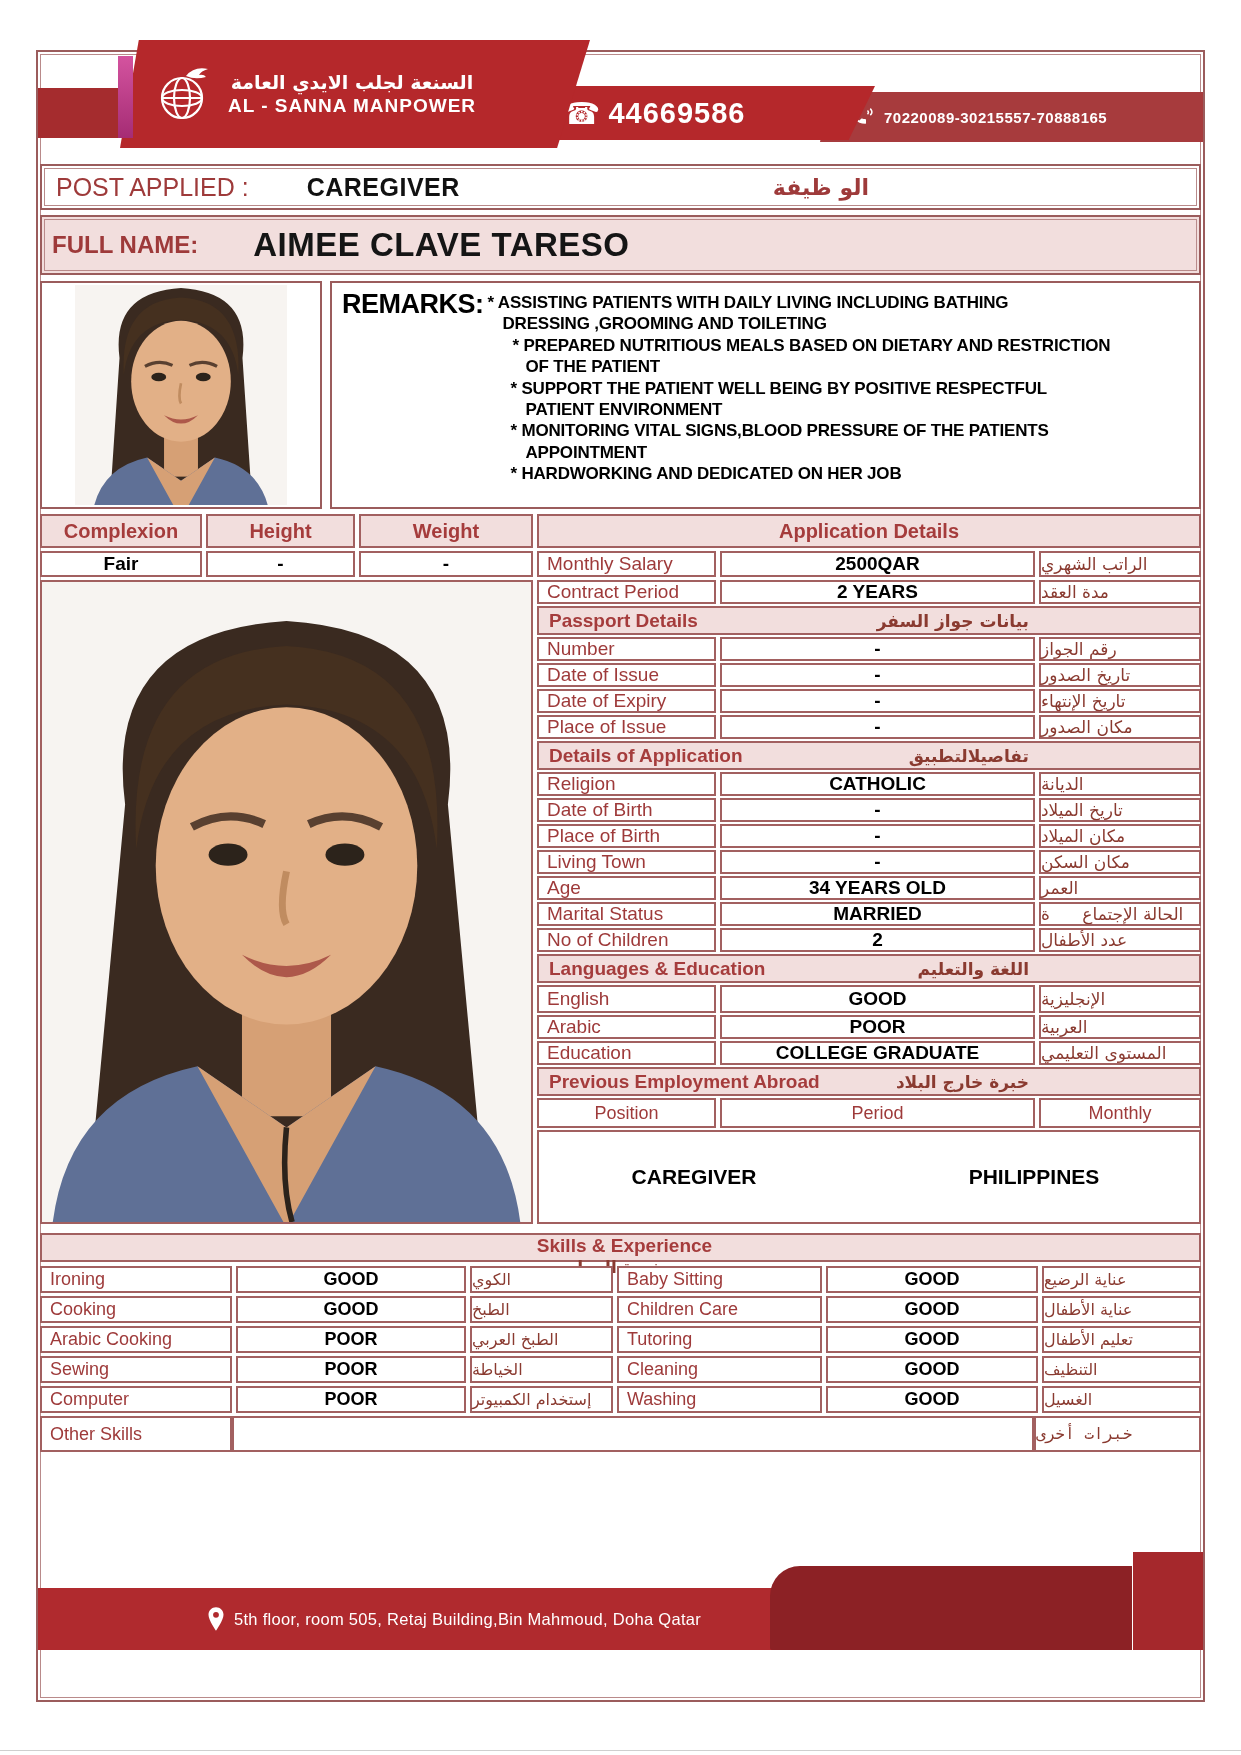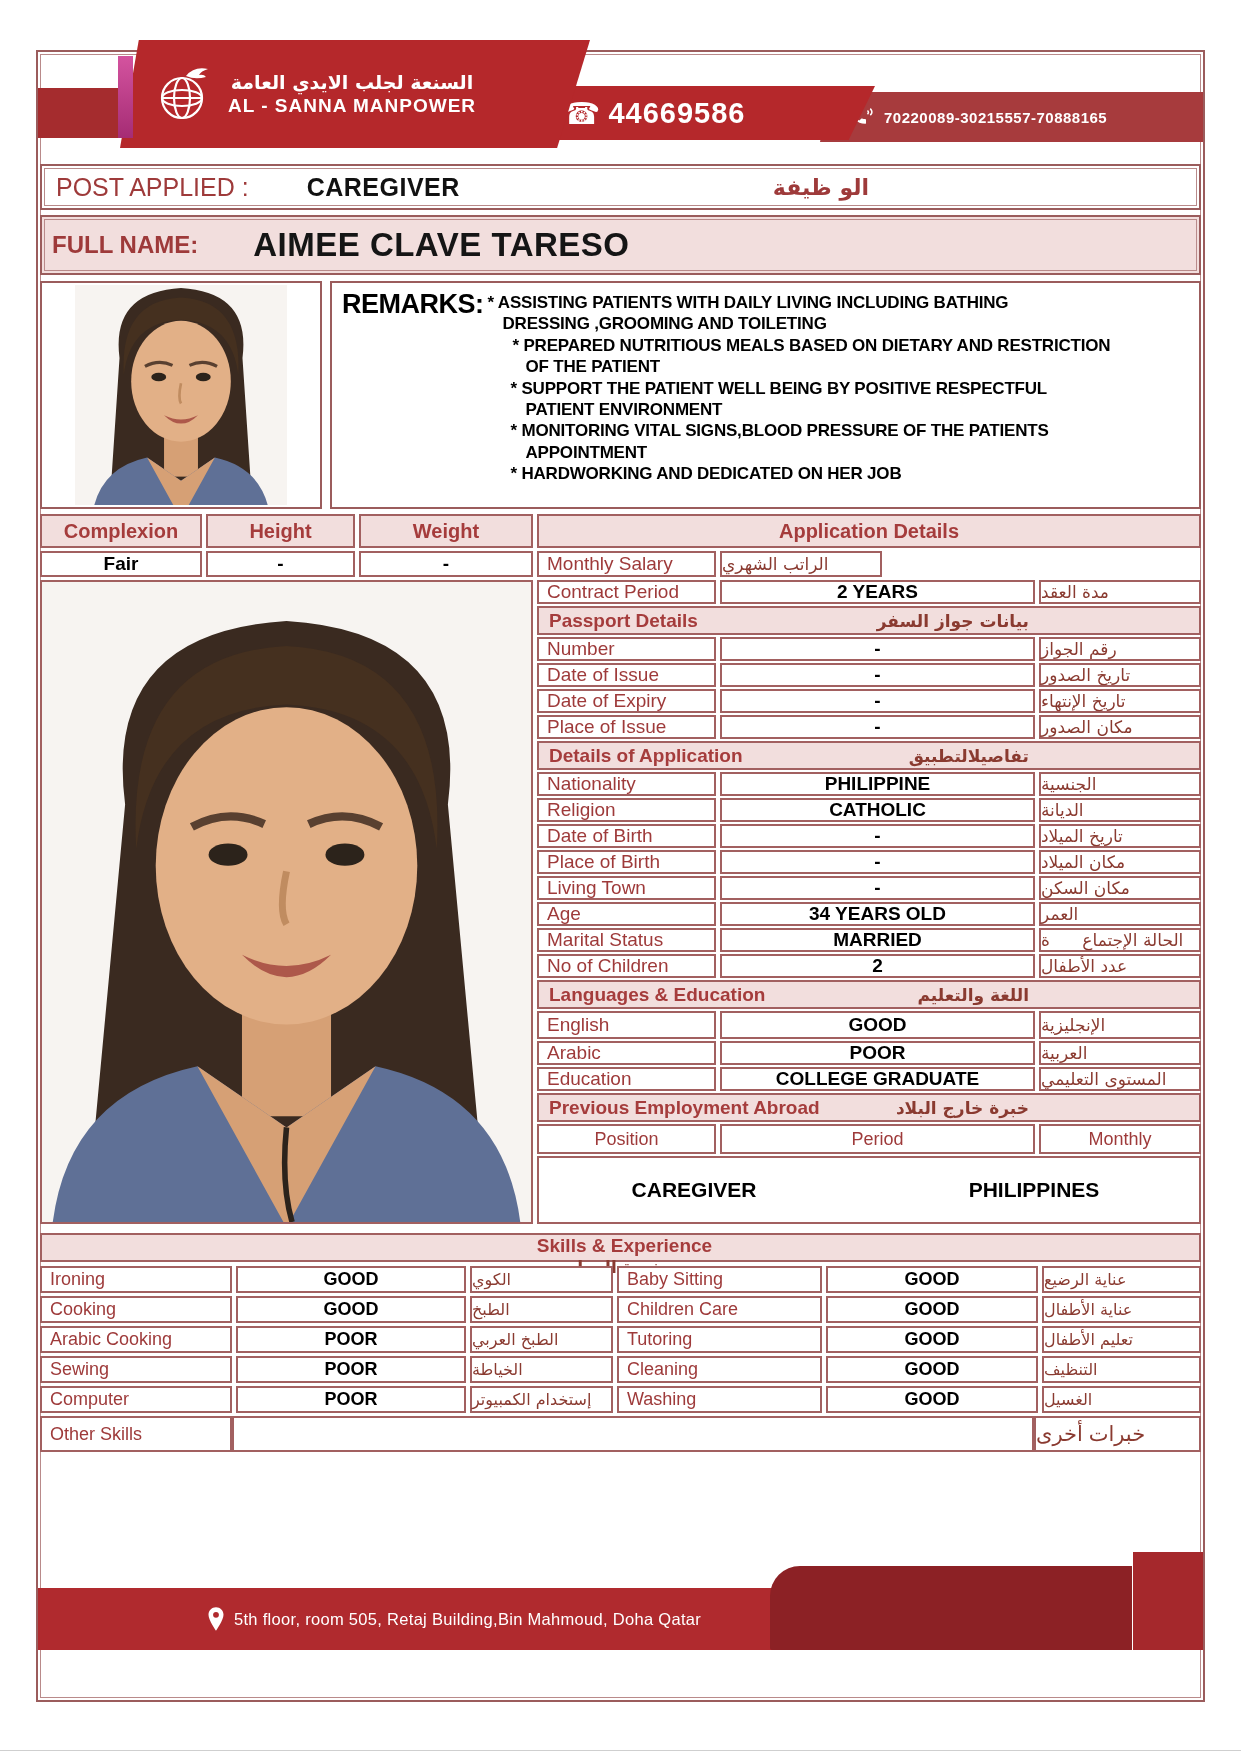--- a/index.html
+++ b/index.html
@@ -110,22 +110,22 @@
   .sk2{width:230px;justify-content:center;color:#000;font-size:18px;font-weight:bold;}
   .sk3{width:143px;justify-content:flex-end;padding-right:6px;color:var(--arred);font-size:16px;
     font-family:"DejaVu Sans",sans-serif;direction:rtl;}
   .sk4{width:205px;color:var(--dkred);font-size:18px;padding-left:8px;}
   .sk5{width:212px;justify-content:center;color:#000;font-size:18px;font-weight:bold;}
   .sk6{flex:1;justify-content:flex-end;padding-right:6px;color:var(--arred);font-size:16px;
     font-family:"DejaVu Sans",sans-serif;direction:rtl;}
   .other-row{display:flex;height:36px;}
   .ow1{width:192px;color:var(--dkred);font-size:18px;padding-left:8px;}
   .ow2{width:802px;}
-  .ow3{flex:1;justify-content:flex-end;padding-right:6px;color:var(--arred);font-size:21px;
-    font-family:Liberation Sans, sans-serif;direction:rtl;}
+  .ow3{flex:1;justify-content:flex-end;padding-right:6px;color:var(--arred);font-size:16px;
+    font-family:Liberation Mono, monospace;direction:rtl;}
 
   
   .footer-band{position:absolute;left:38px;top:1588px;width:1072px;height:62px;background:#b02a2e;z-index:2;
     display:flex;align-items:center;}
   .pin{width:20px;height:26px;margin-left:168px;flex:0 0 auto;}
   .address{color:#fff;font-size:16.5px;margin-left:8px;letter-spacing:.3px;}
   .footer-round{position:absolute;left:770px;top:1566px;width:362px;height:84px;background:var(--footerdark);
     border-radius:30px 0 0 2px;z-index:3;}
   .footer-block{position:absolute;left:1133px;top:1552px;width:70px;height:98px;background:#a5282c;z-index:3;}
 </style>
@@ -214,20 +214,21 @@
     <div class="cell head w2">Height</div>
     <div class="cell head w3">Weight</div>
     <div class="cell head wrest">Application Details</div>
   </div>
   <div class="trow">
     <div class="cell phys w1">Fair</div>
     <div class="cell phys w2">-</div>
     <div class="cell phys w3">-</div>
     <div class="sub">
       <div class="cell lbl">Monthly Salary</div>
+      <div class="cell val">2500QAR</div>
       <div class="cell arc" dir="rtl">الراتب الشهري</div>
     </div>
   </div>
   <div class="trow" style="height:644px;">
     <div class="photo-big">
       <svg viewBox="0 0 200 230" preserveAspectRatio="xMidYMid slice">
         <rect width="200" height="230" fill="#f7f4f1"></rect>
         <path d="M42 80 Q34 18 100 14 Q166 18 158 80 L172 230 L28 230 Z" fill="#3a2a20"></path>
         <rect x="84" y="150" width="32" height="42" fill="#d6a075"></rect>
         <ellipse cx="100" cy="102" rx="47" ry="57" fill="#e2b087"></ellipse>
@@ -271,25 +272,20 @@
       <div class="srow">
           <div class="cell lbl">Place of Issue</div>
           <div class="cell val">-</div>
           <div class="cell arc" dir="rtl">مكان الصدور</div>
         </div>
       <div class="band">
           <span class="band-en">Details of Application</span>
           <span class="band-arx" dir="rtl">تفاصيلالتطبيق</span>
         </div>
       <div class="srow">
-          <div class="cell lbl">Nationality</div>
-          <div class="cell val">PHILIPPINE</div>
-          <div class="cell arc" dir="rtl">الجنسية</div>
-        </div>
-      <div class="srow">
           <div class="cell lbl">Religion</div>
           <div class="cell val">CATHOLIC</div>
           <div class="cell arc" dir="rtl">الديانة</div>
         </div>
       <div class="srow">
           <div class="cell lbl">Date of Birth</div>
           <div class="cell val">-</div>
           <div class="cell arc" dir="rtl">تاريخ الميلاد</div>
         </div>
       <div class="srow">

